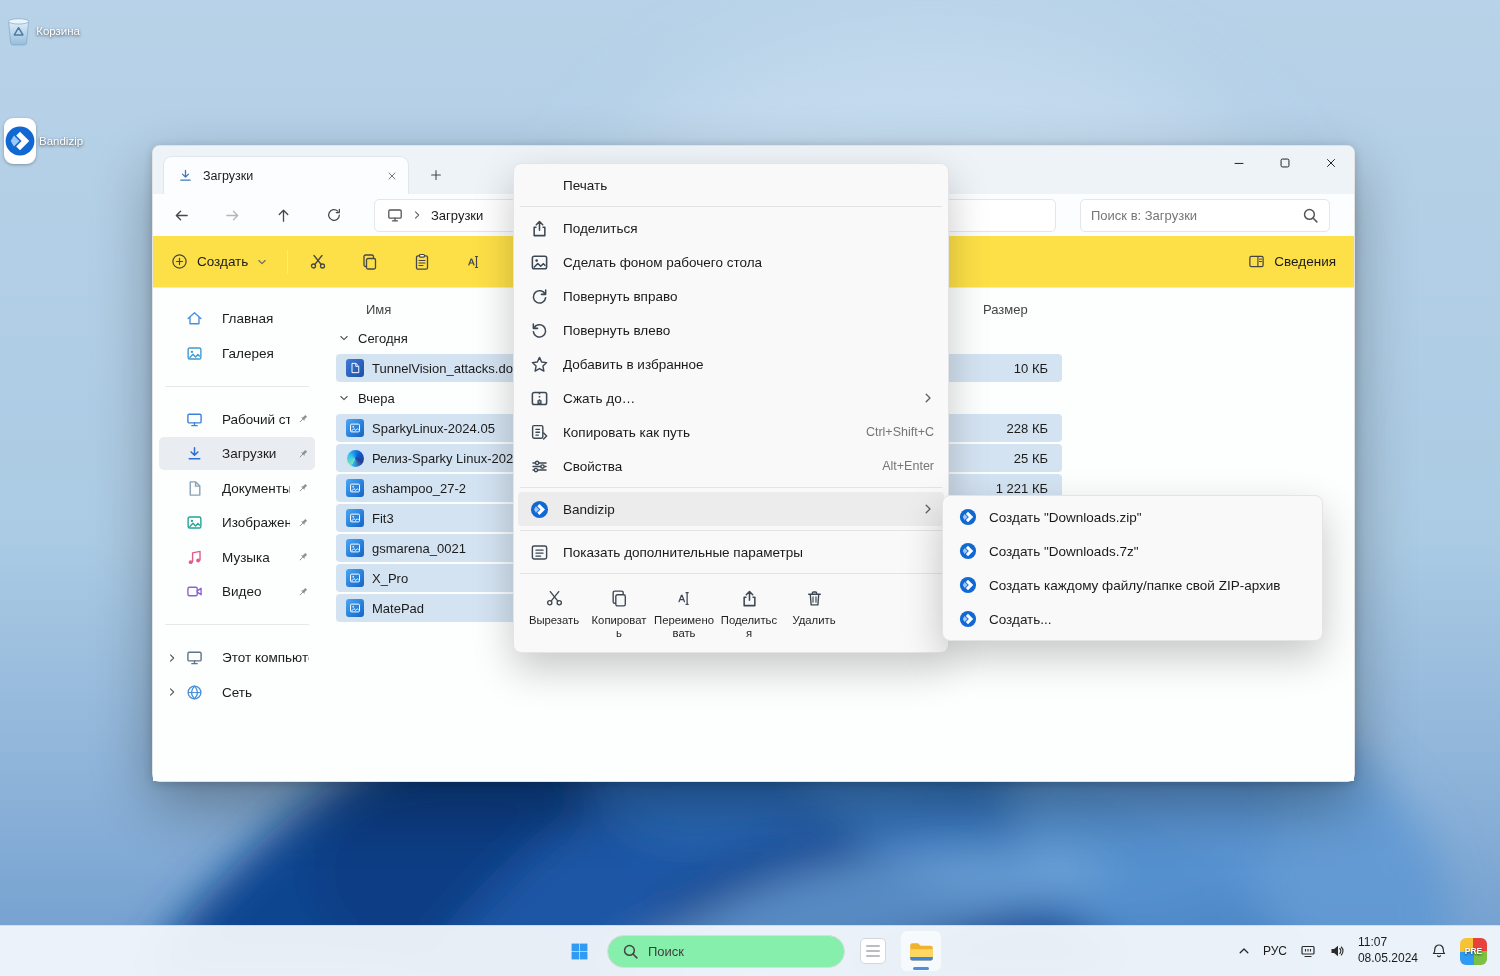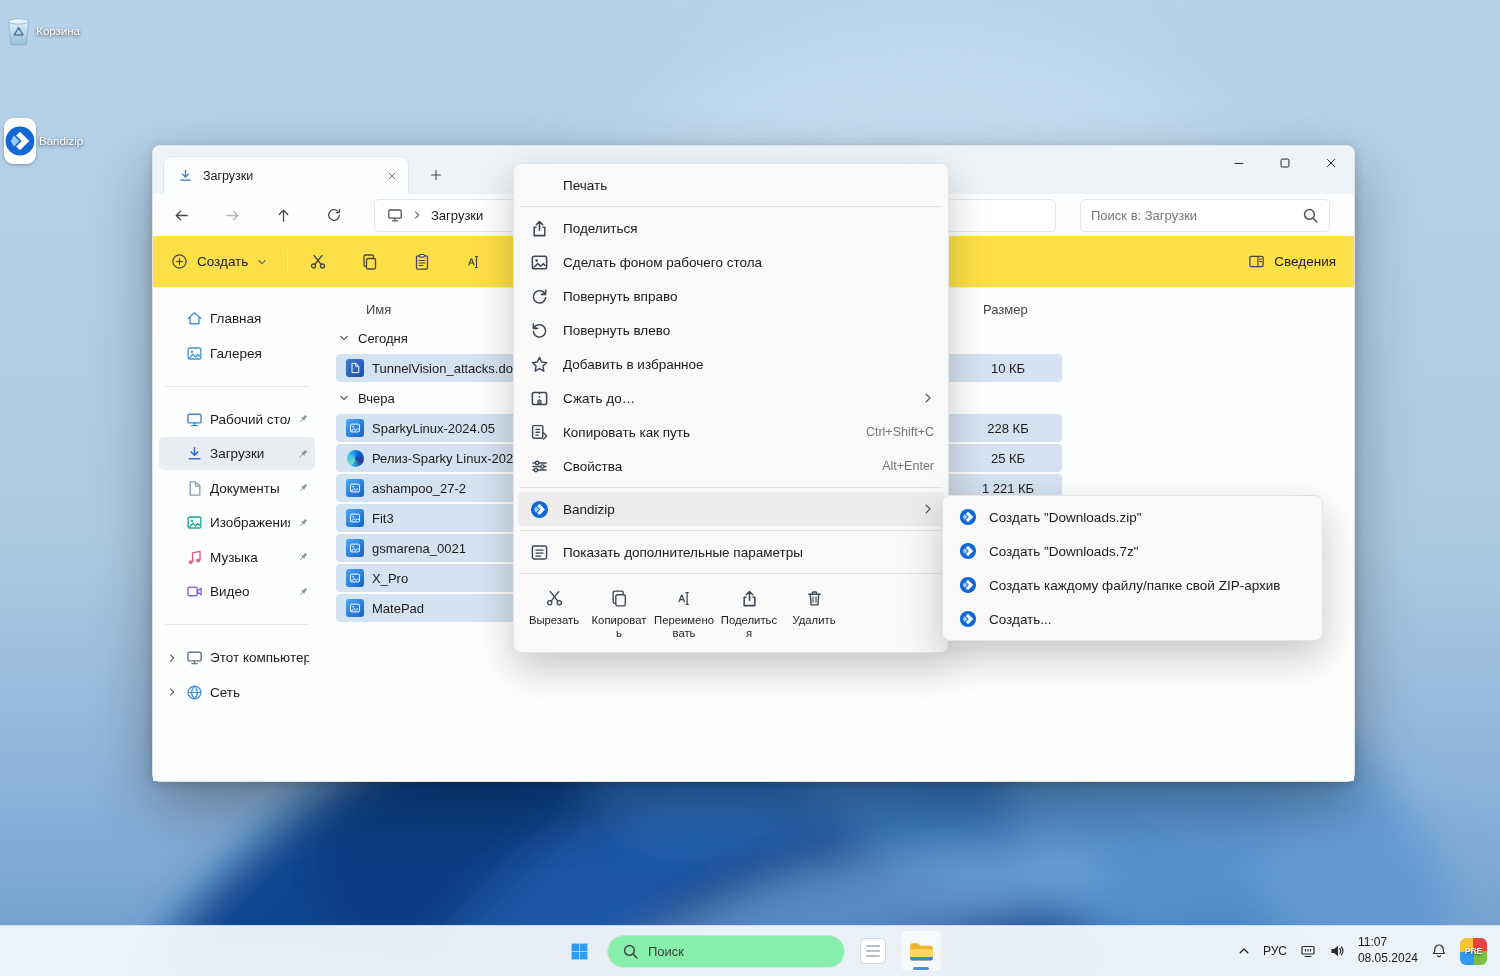--- a/index.html
+++ b/index.html
@@ -38,39 +38,39 @@
   .tb-ico{width:36px;height:36px;border-radius:5px;display:grid;place-items:center;color:#474747;margin-right:16px;}
   .tb-spacer{flex:1;}
   .tb-details{display:flex;align-items:center;gap:9px;font-size:13.5px;color:#1b1b1b;padding:6px 8px;border-radius:5px;}
 
   .bodyrow{flex:1;display:flex;min-height:0;background:#fdfefe;}
   .sidebar{width:168px;padding-top:14px;flex:none;}
   .side-item{height:33px;margin:0 6px 1.5px;padding:0 6px;border-radius:5px;display:flex;align-items:center;gap:7px;font-size:13.5px;color:#1b1b1b;}
   .side-item.sel{background:#e9edf1;}
   .slot{width:14px;flex:none;display:grid;place-items:center;color:#555;}
   .sico{width:17px;height:17px;flex:none;}
-  .slabel{white-space:nowrap;overflow:hidden;}
+  .slabel{white-space:nowrap;overflow:hidden;margin-left:12px;}
   .pin{width:12px;height:12px;margin-left:auto;color:#8d9299;flex:none;}
   .sdiv{height:1px;background:#e7e7e7;margin:16px 12px;}
 
   .content{flex:1;padding:8px 18px 0 15px;position:relative;font-size:13px;color:#1b1b1b;}
   .cols{height:28px;position:relative;color:#444;}
   .cols .cname{position:absolute;left:30px;top:6px;}
   .cols .csize{position:absolute;left:647px;top:6px;}
   .grp{height:28px;margin-bottom:2px;display:flex;align-items:center;gap:9px;padding-left:3px;}
   .grp .gchev{color:#555;}
   .row{width:726px;height:28px;margin-bottom:2px;border-radius:4px;display:flex;align-items:center;padding:0 10px;gap:8px;}
   .row.sel{background:#d4e3f2;}
   .fico{width:18px;height:18px;flex:none;display:grid;place-items:center;}
   .fi-img{background:linear-gradient(135deg,#47a7f5,#1563c4);border-radius:3px;color:#fff;}
   .fi-word{background:linear-gradient(135deg,#3f7ad4,#1d4fa8);border-radius:3px;color:#fff;}
   .fi-edge{width:17px;height:17px;border-radius:50%;background:conic-gradient(from 210deg,#7ee3b0,#35c1f1,#0b62d6,#2a3a8f,#35c1f1);}
   .fname{flex:1;white-space:nowrap;overflow:hidden;}
   .fdots{width:24px;flex:none;}
-  .fsize{width:84px;flex:none;text-align:center;padding-right:4px;}
+  .fsize{width:84px;flex:none;text-align:right;padding-right:4px;}
 
   .statusbar{height:26px;border-top:1px solid #e7e7e7;display:flex;align-items:center;padding:0 10px 0 14px;gap:26px;font-size:12px;color:#3a3a3a;background:#fcfdfe;border-radius:0 0 8px 8px;}
   .st-icons{margin-left:auto;display:flex;gap:8px;align-items:center;color:#444;}
   .st-ico{width:22px;height:20px;display:grid;place-items:center;border-radius:3px;}
   .st-ico.on{border:1px solid #b9bcbf;background:#eef1f4;}
 
   
   .cmenu{position:absolute;left:513px;top:163px;width:436px;background:#f9f9f9;border:1px solid #e4e4e4;border-radius:8px;box-shadow:0 16px 40px rgba(0,0,0,.22);padding:4px;z-index:50;}
   .mi{height:34px;display:flex;align-items:center;gap:14px;padding:0 10px 0 12px;border-radius:4px;font-size:13.5px;color:#1a1a1a;}
   .mi.hl{background:#ececec;}

